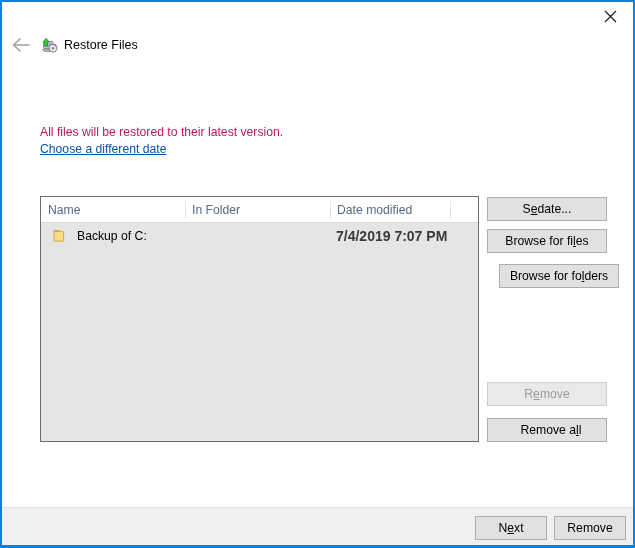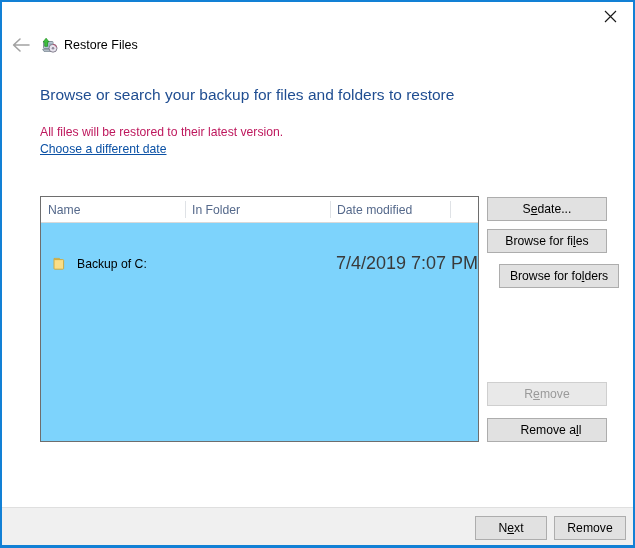--- a/index.html
+++ b/index.html
@@ -93,21 +93,21 @@
     cursor: default;
     white-space: nowrap;
   }
 
   
   #listbox {
     position: absolute;
     left: 38px; top: 194px;
     width: 439px; height: 246px;
     border: 1px solid #6e6e6e;
-    background: #7dd3fc;
+    background: #e5e5e5;
     overflow: hidden;
   }
   #list-header {
     position: relative;
     height: 26px;
     border-bottom: 1px solid #d9d9d9;
     background: #ffffff;
   }
   .col-head {
     position: absolute;
@@ -126,42 +126,42 @@
     background: #dfe2e6;
   }
   #list-rows {
     position: relative;
   }
   .list-row {
     position: relative;
     height: 25px;
     display: flex; align-items: center;
     cursor: default;
-    margin-top: 28px;
   }
   .row-name {
     position: absolute;
     left: 0; top: 0; height: 25px;
     display: flex; align-items: center;
     font-size: 12.2px;
     color: #000000;
     white-space: nowrap;
   }
   .folder-ico {
     width: 16px; height: 14px;
     margin-left: 12px; margin-right: 8px;
     flex: 0 0 auto;
   }
   .row-date {
     position: absolute;
     top: 0; height: 25px;
     display: flex; align-items: center;
-    font-size: 18px;
+    font-size: 14px;
     color: #3a3a3a;
     white-space: nowrap;
+    font-weight: bold;
   }
 
   
   .btn {
     position: absolute;
     width: 120px; height: 24px;
     background: #e1e1e1;
     border: 1px solid #adadad;
     font-family: "Liberation Sans", sans-serif;
     font-size: 12.2px;
@@ -245,21 +245,20 @@
         <circle cx="13" cy="11.2" r="1.25" fill="#8f8a9c"></circle>
         <path d="M13 7.4 A3.8 3.8 0 0 1 16.6 10.2" stroke="#b05070" stroke-width="1" fill="none"></path>
 
         <path d="M6.1 1.2 L9.1 5 H7.5 V9.3 H4.7 V5 H3.1 Z" fill="#3fbf3f" stroke="#1d8f1d" stroke-width="0.7"></path>
       </svg>
     </span>
 
     <div id="app-title">Restore Files</div>
   </div>
 
-  <div id="heading">Browse or search your backup for files and folders to restore</div>
   <div id="subtext">All files will be restored to their latest version.</div>
   <div id="date-link">Choose a different date</div>
 
   <div id="listbox">
     <div id="list-header">
         <div class="col-head" style="left: 0px; width: 144px;">
           <span class="lbl">Name</span>
         </div>
         <div class="col-head" style="left: 144px; width: 145px;">
           <span class="lbl">In Folder</span>

